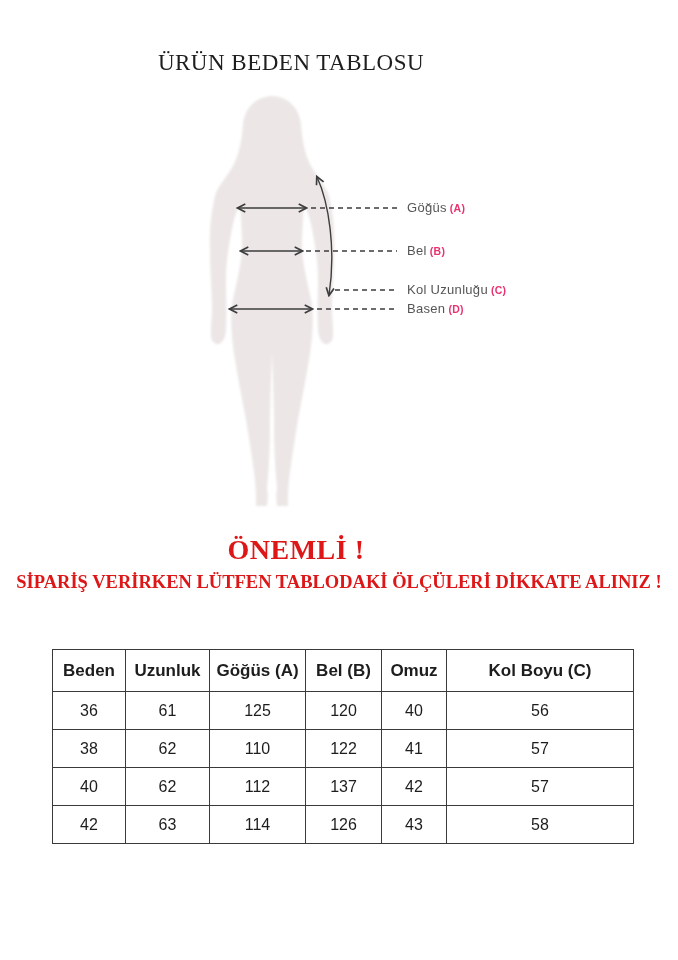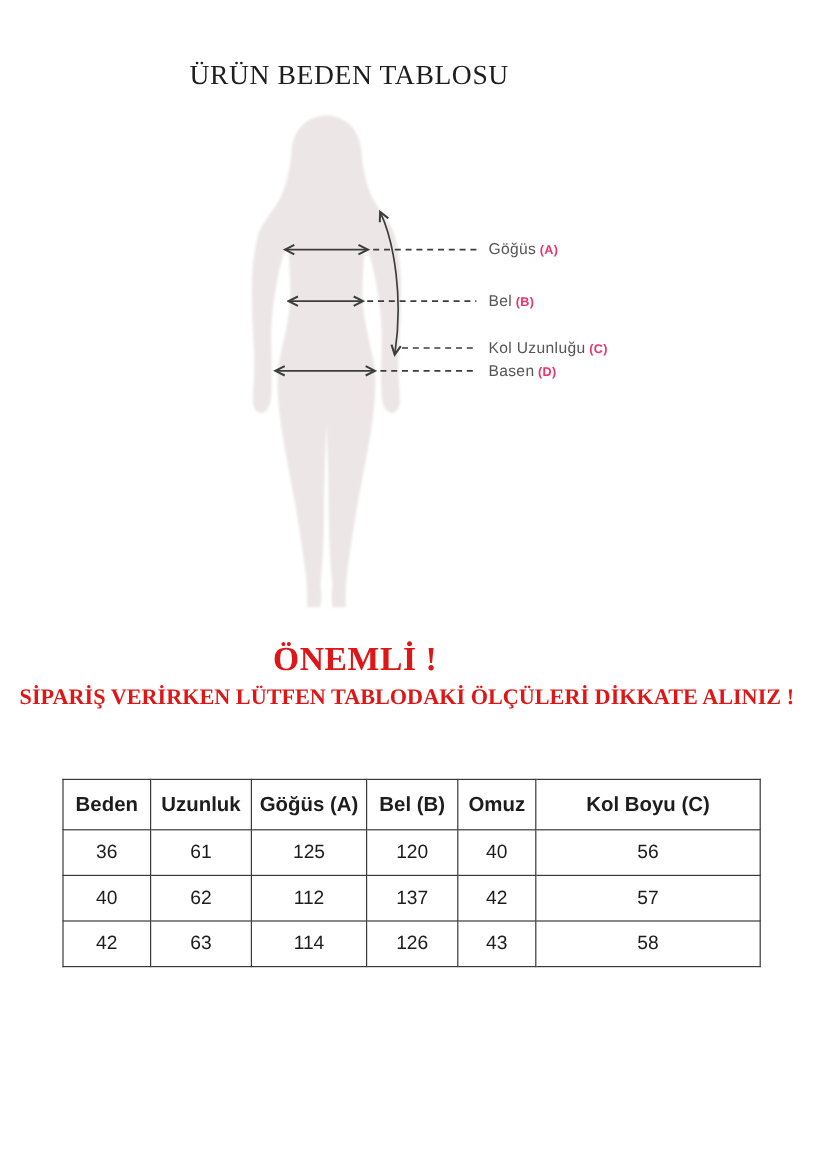--- a/index.html
+++ b/index.html
@@ -166,20 +166,28 @@
   <tbody>
     <tr>
       <td>36</td>
       <td>61</td>
       <td>125</td>
       <td>120</td>
       <td>40</td>
       <td>56</td>
     </tr>
     <tr>
+      <td>38</td>
+      <td>62</td>
+      <td>110</td>
+      <td>122</td>
+      <td>41</td>
+      <td>57</td>
+    </tr>
+    <tr>
       <td>40</td>
       <td>62</td>
       <td>112</td>
       <td>137</td>
       <td>42</td>
       <td>57</td>
     </tr>
     <tr>
       <td>42</td>
       <td>63</td>

